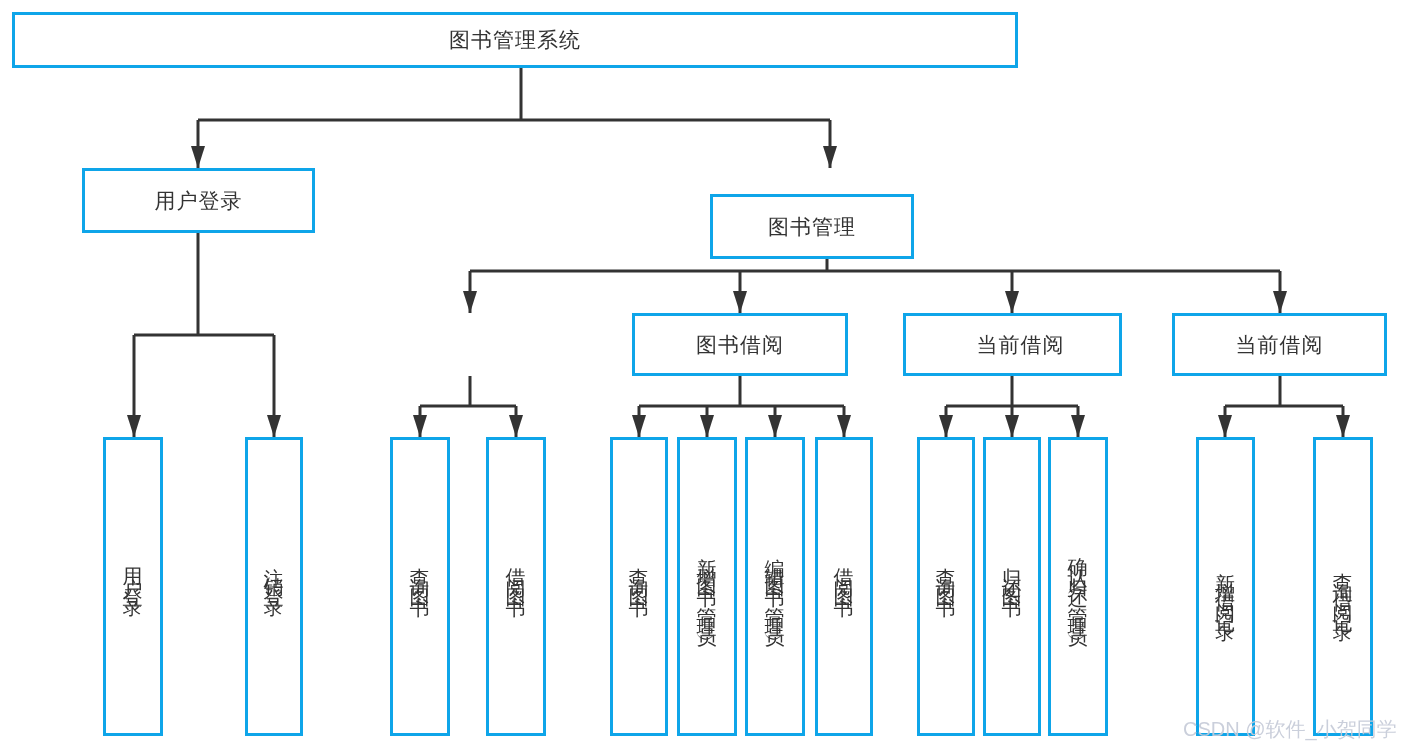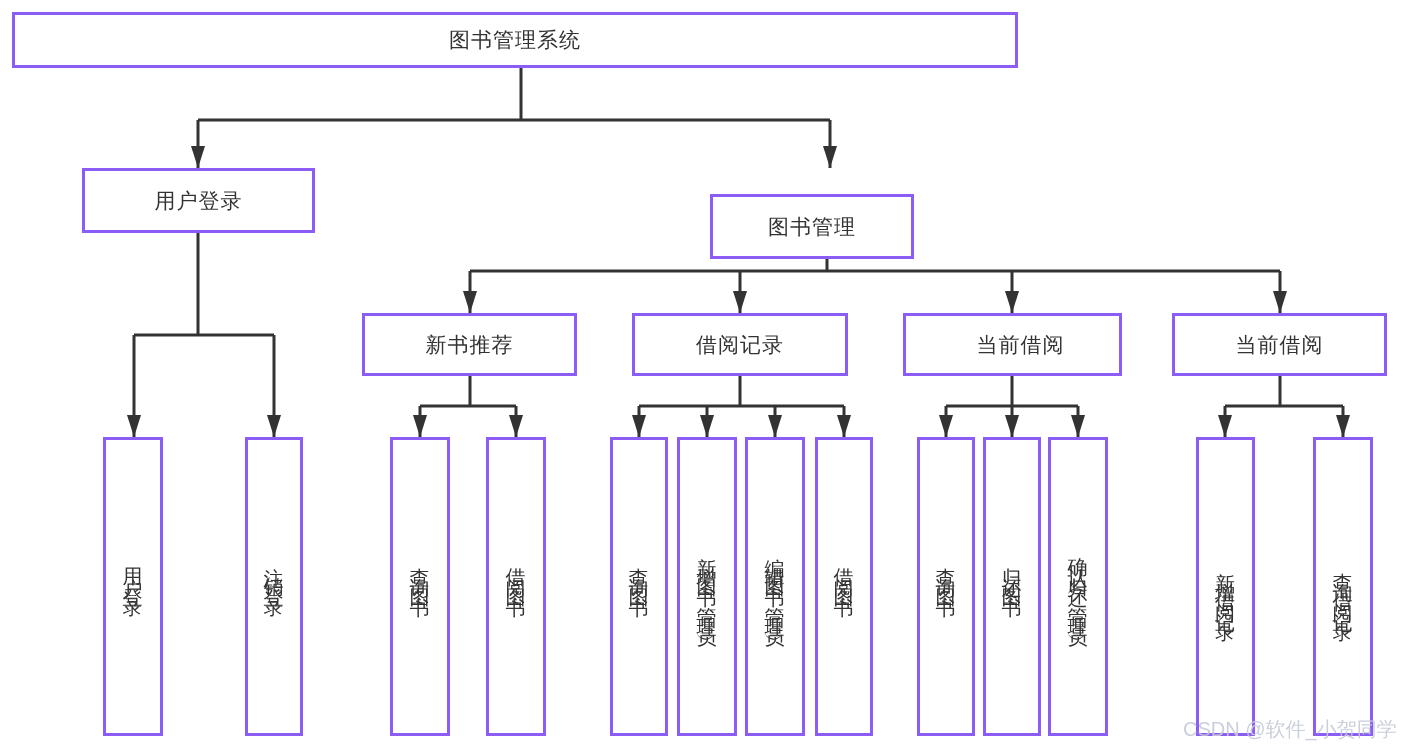--- a/index.html
+++ b/index.html
@@ -19,21 +19,21 @@
     position: absolute;
     left: 0;
     top: 0;
     width: 1405px;
     height: 747px;
     z-index: 1;
   }
   .node {
     position: absolute;
     box-sizing: border-box;
-    border: 3px solid #8b5cf6;
+    border: 3px solid #0ea5e9;
     background: #ffffff;
     display: flex;
     align-items: center;
     justify-content: center;
     color: #333333;
     z-index: 2;
   }
   .h-node {
     font-size: 21px;
     letter-spacing: 1px;
@@ -113,25 +113,22 @@
     <span>图书管理系统</span>
   </div>
 
   <div class="node h-node" style="left:82px; top:168px; width:233px; height:65px;">
     <span>用户登录</span>
   </div>
   <div class="node h-node" style="left:710px; top:168px; width:204px; height:65px;margin-top:26px;">
     <span>图书管理</span>
   </div>
 
-  <div class="node h-node" style="left:362px; top:313px; width:215px; height:63px;">
-    <span>新书推荐</span>
-  </div>
   <div class="node h-node" style="left:632px; top:313px; width:216px; height:63px;">
-    <span>借阅记录</span>
+    <span>图书借阅</span>
   </div>
   <div class="node h-node" style="left:903px; top:313px; width:219px; height:63px;padding-left:16px;">
     <span>当前借阅</span>
   </div>
   <div class="node h-node" style="left:1172px; top:313px; width:215px; height:63px;">
     <span>当前借阅</span>
   </div>
 
   <div class="node v-node short" style="left:103px; top:437px; width:60px; height:299px;">
     <span>用户登录</span>

